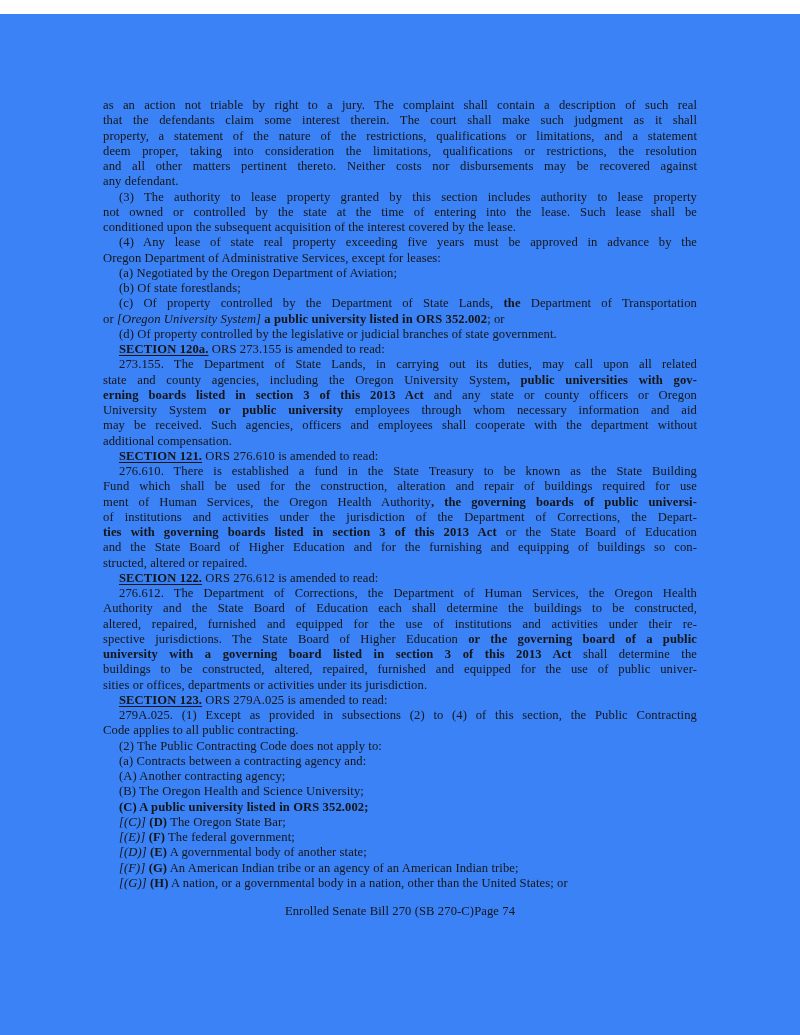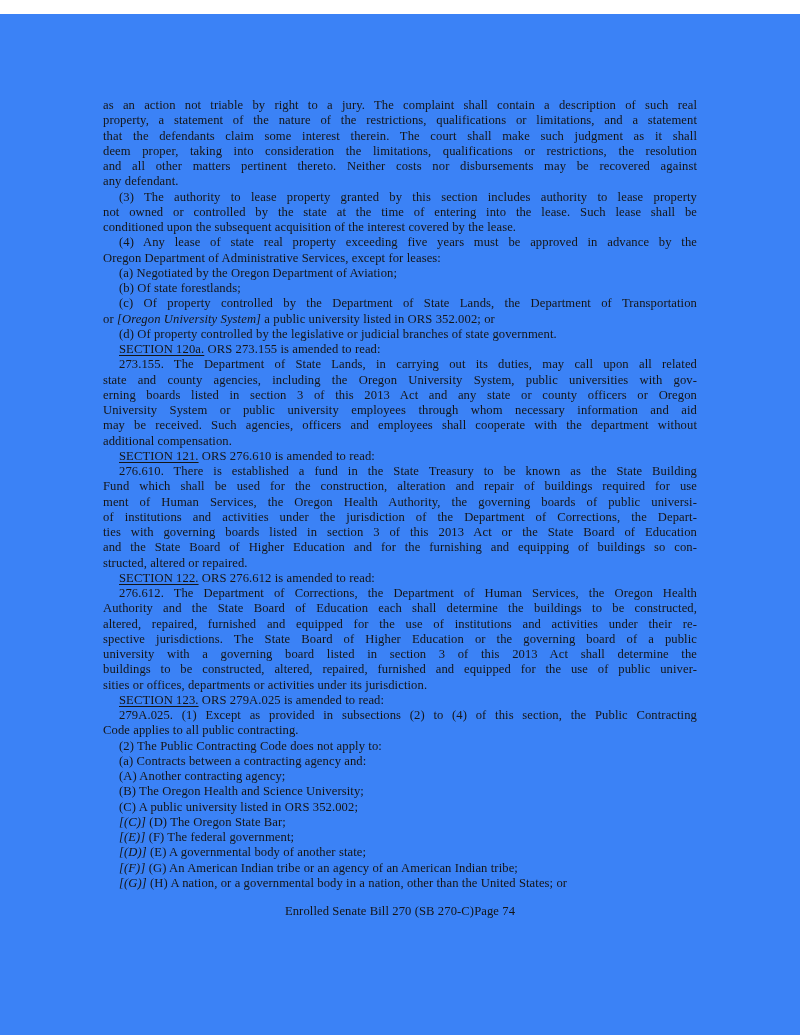--- a/index.html
+++ b/index.html
@@ -30,24 +30,24 @@
     -moz-text-align-last: justify;
     height: 15.25px;
     overflow: hidden;
   }
   .line.last {
     text-align-last: left;
     -moz-text-align-last: left;
   }
   .line.indent { text-indent: 16px; }
   .n { font-weight: normal; }
-  .b { font-weight: normal; }
+  .b { font-weight: bold; }
   .i { font-style: italic; }
   .bu {
-    font-weight: normal;
+    font-weight: bold;
     text-decoration: underline;
     text-decoration-thickness: 1px;
     text-underline-offset: 2px;
   }
   .footer {
     position: absolute;
     left: 103px; top: 890px;
     width: 594px;
     display: flex;
     justify-content: center;
@@ -55,22 +55,22 @@
     line-height: 15.25px;
     letter-spacing: 0.1px;
   }
 </style>
 </head>
 <body>
 
 <div class="page">
   <div class="doc-body">
       <div class="line"><span class="n">as an action not triable by right to a jury. The complaint shall contain a description of such real</span></div>
+      <div class="line"><span class="n">that the defendants claim some interest therein. The court shall make such judgment as it shall</span></div>
       <div class="line"><span class="n">property, a statement of the nature of the restrictions, qualifications or limitations, and a statement</span></div>
-      <div class="line"><span class="n">that the defendants claim some interest therein. The court shall make such judgment as it shall</span></div>
       <div class="line"><span class="n">deem proper, taking into consideration the limitations, qualifications or restrictions, the resolution</span></div>
       <div class="line"><span class="n">and all other matters pertinent thereto. Neither costs nor disbursements may be recovered against</span></div>
       <div class="line last"><span class="n">any defendant.</span></div>
       <div class="line indent"><span class="n">(3) The authority to lease property granted by this section includes authority to lease property</span></div>
       <div class="line"><span class="n">not owned or controlled by the state at the time of entering into the lease. Such lease shall be</span></div>
       <div class="line last"><span class="n">conditioned upon the subsequent acquisition of the interest covered by the lease.</span></div>
       <div class="line indent"><span class="n">(4) Any lease of state real property exceeding five years must be approved in advance by the</span></div>
       <div class="line last"><span class="n">Oregon Department of Administrative Services, except for leases:</span></div>
       <div class="line indent last"><span class="n">(a) Negotiated by the Oregon Department of Aviation;</span></div>
       <div class="line indent last"><span class="n">(b) Of state forestlands;</span></div>

